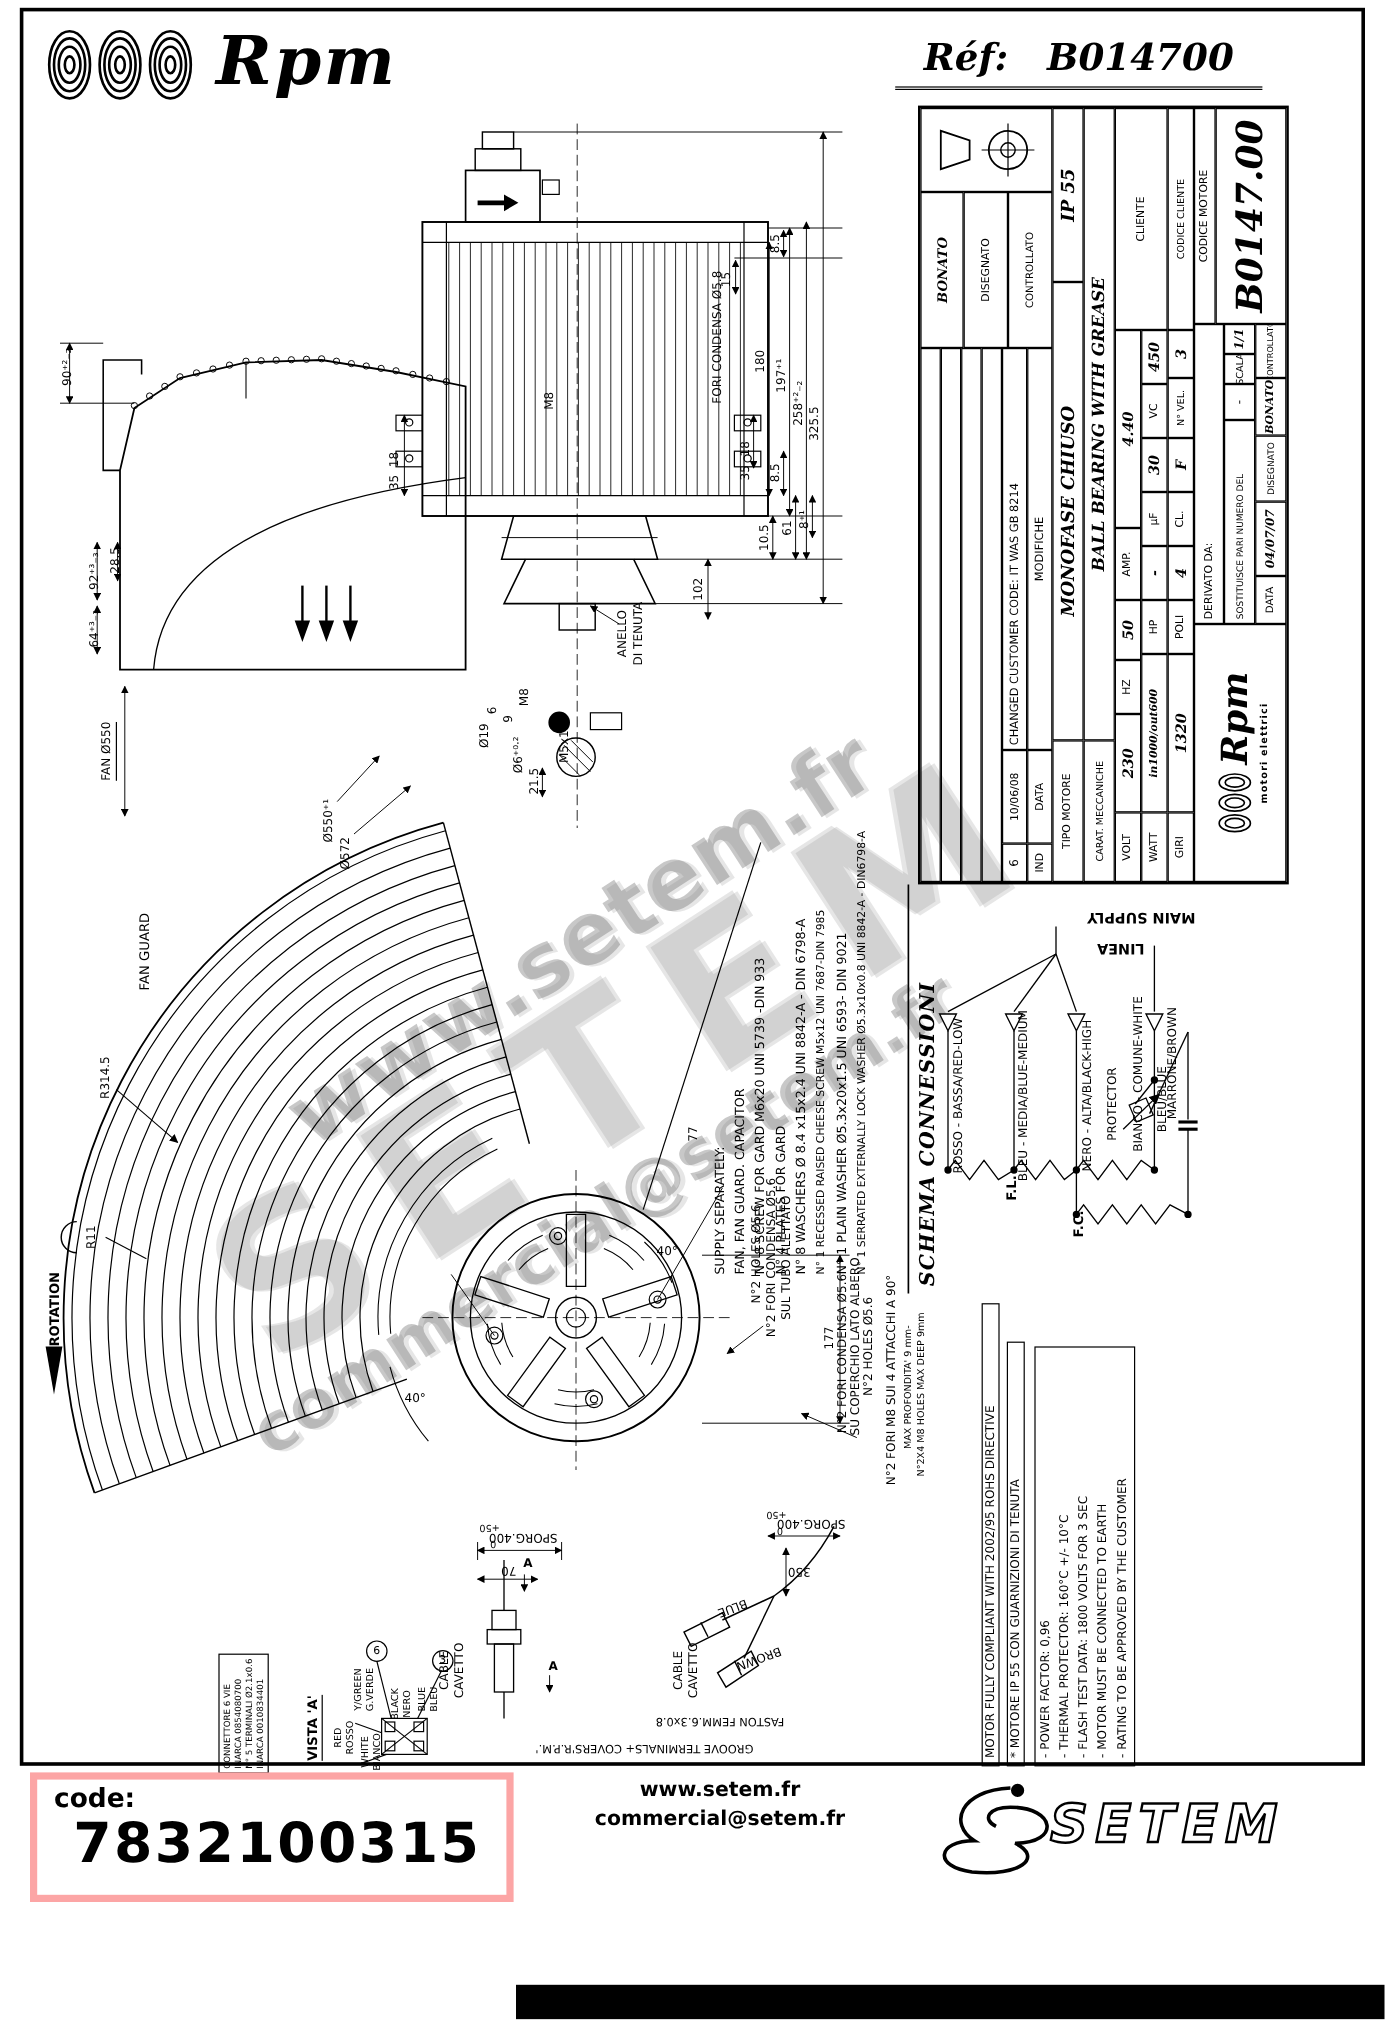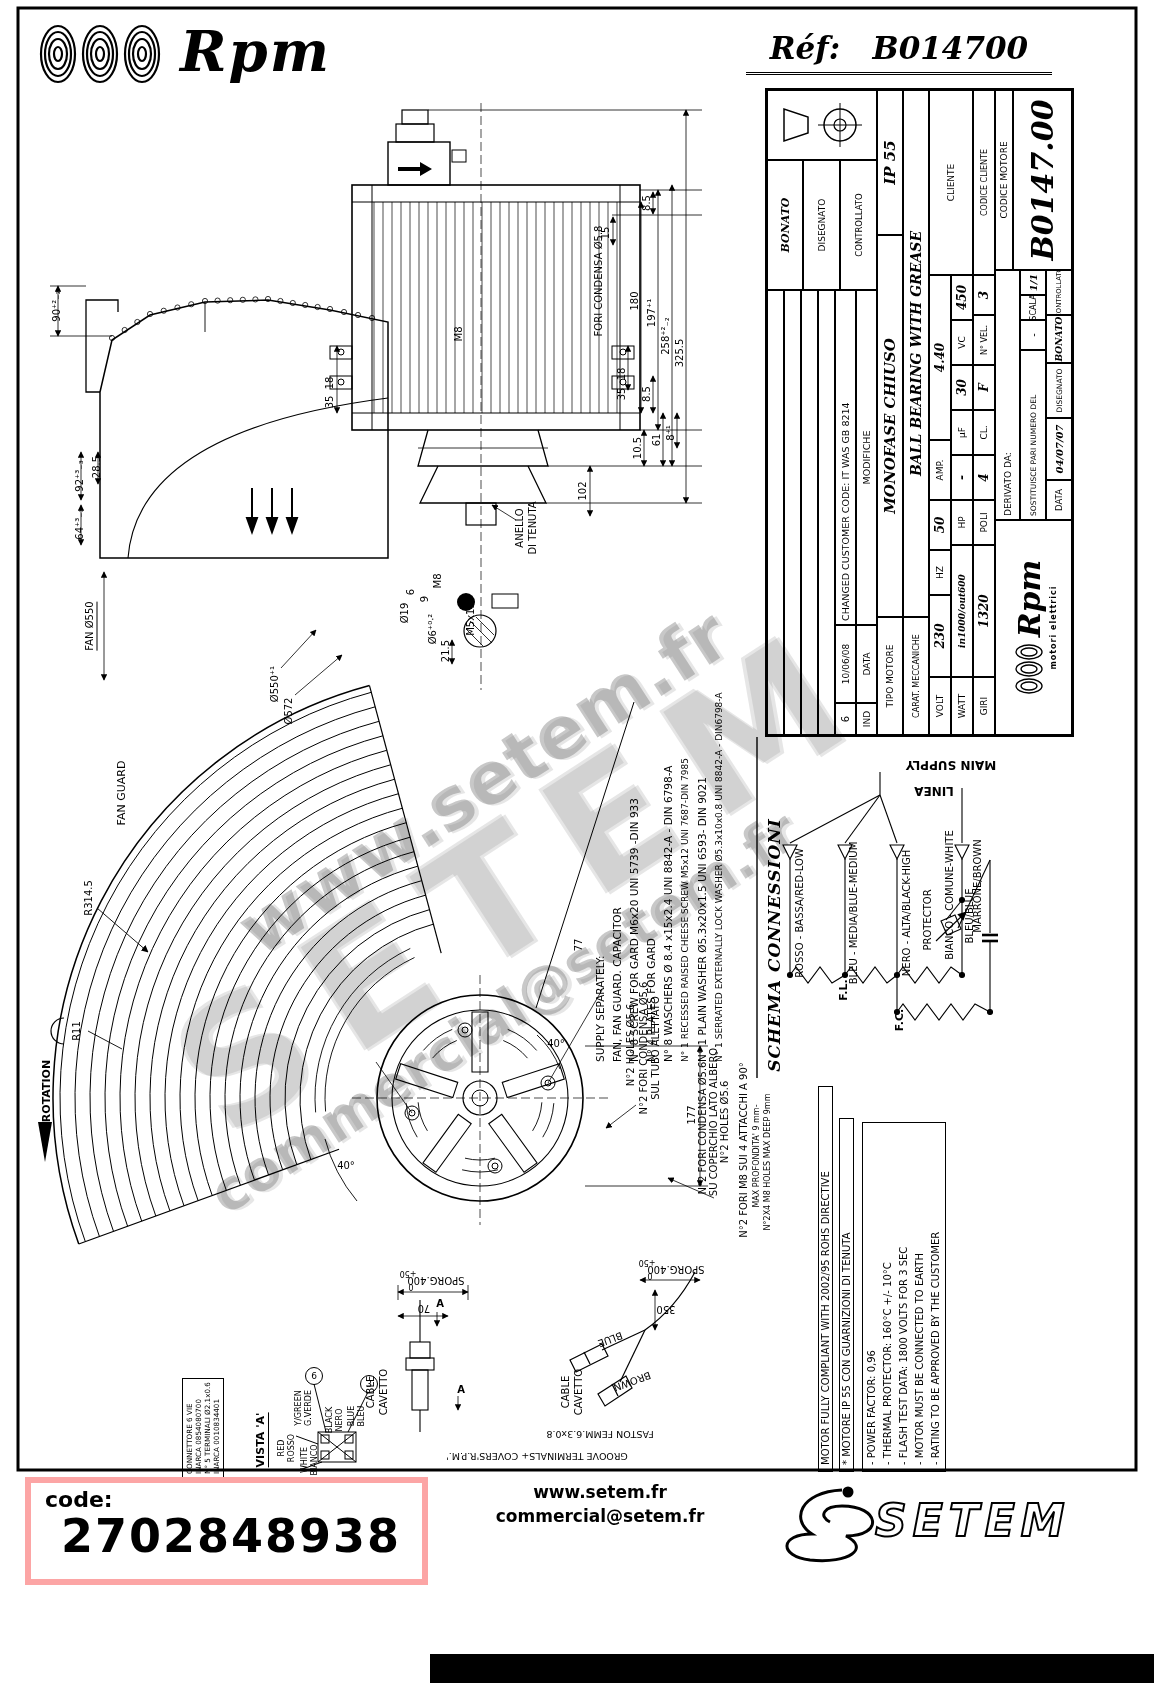--- a/index.html
+++ b/index.html
@@ -585,19 +585,19 @@
   <div class="lab f" style="left:676px;top:1269px">SPORG.400</div>
   <div class="lab f small" style="left:647px;top:1262px">+50</div>
   <div class="lab f small" style="left:650px;top:1275px">0</div>
   <div class="lab r160" style="left:610px;top:1339px">BLUE</div>
   <div class="lab r160" style="left:632px;top:1381px">BROWN</div>
   <div class="lab f" style="left:600px;top:1434px;font-size:9.5px">FASTON FEMM.6.3x0.8</div>
   <div class="lab f" style="left:537px;top:1456px;font-size:9.5px">GROOVE TERMINALS+ COVERS'R.P.M.'</div>
 
   <div class="codebox">
     <div class="codelabel">code:</div>
-    <div class="codeval">2702848938</div>
+    <div class="codeval">7832100315</div>
   </div>
   <div class="site">www.setem.fr</div>
   <div class="email">commercial@setem.fr</div>
   <div class="setemtxt">SETEM</div>
 
 </div>
 
 </body></html>

